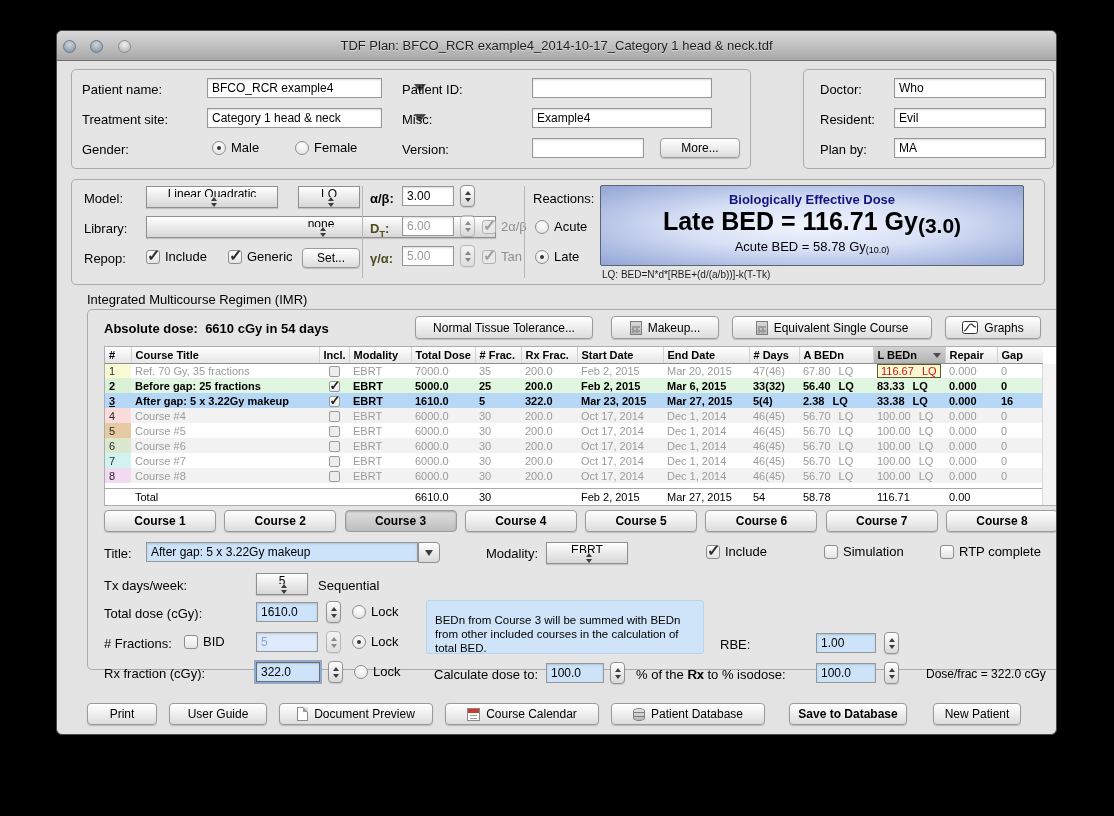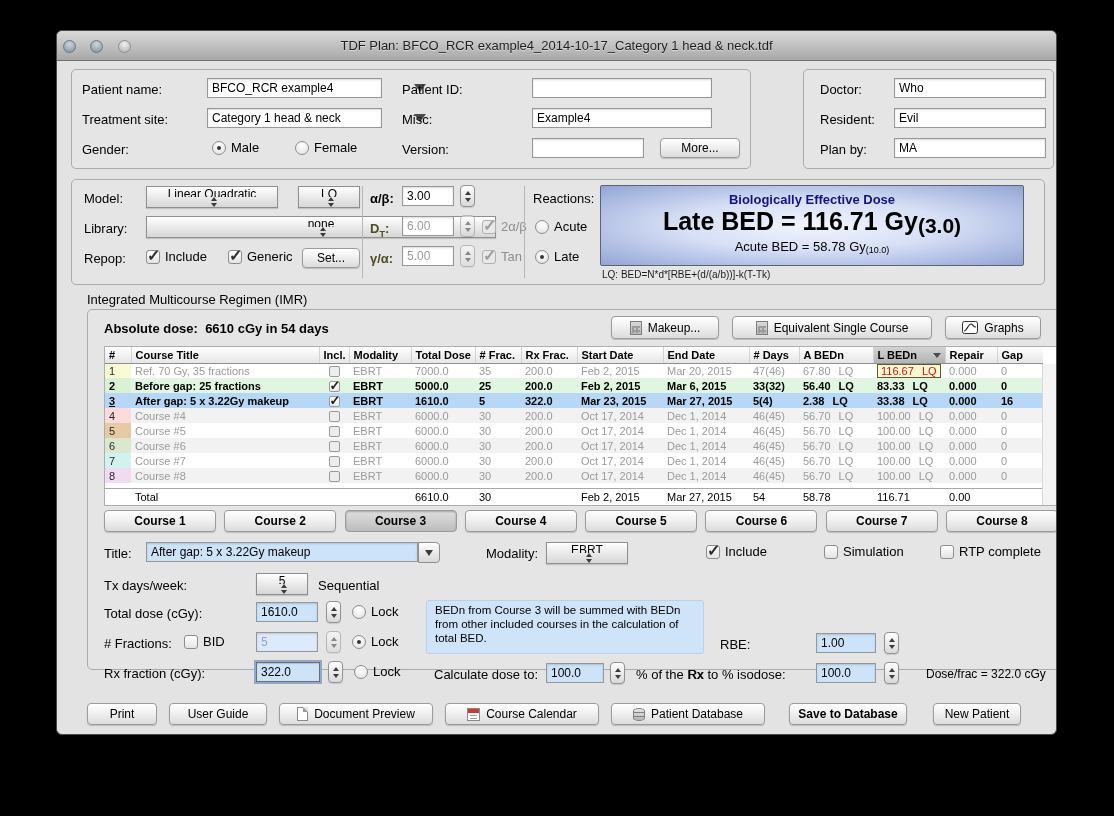--- a/index.html
+++ b/index.html
@@ -102,21 +102,21 @@
   .alert-val { display:inline-block; background:#fdf8d2; border:1px solid #5a5a30; color:#cc1414;
     padding:0 3px; line-height:12px; height:14px; word-spacing:5px; }
   tr.total-row td { border-top:1px solid #a8a8a8; height:18px; color:#000; }
   .scroll-strip { position:absolute; top:17px; right:0; bottom:0; width:15px; background:#f4f4f4; border-left:1px solid #d8d8d8; }
 
   .tabs { position:absolute; display:flex; justify-content:space-between; }
   .tabs .btn { position:relative; width:112px; font-weight:bold; }
   .tabs .btn.active { background:linear-gradient(#dfdfdf,#bdbdbd); box-shadow:inset 0 1px 2px rgba(0,0,0,.25); }
 
   .infobox { position:absolute; background:#cfe4f8; border:1px solid #b9d2ec; border-radius:3px;
-    font-size:11.5px; color:#000; padding:2px 8px; line-height:14px; }
+    font-size:11.5px; color:#000; padding:12px 8px; line-height:14px; }
 
   .ddbtn { position:absolute; width:22px; height:21px; border:1px solid #8f8f8f; border-radius:0 4px 4px 0;
     background:linear-gradient(#ffffff,#d8d8d8); display:flex; align-items:center; justify-content:center; }
   .ddbtn .tri-d { border-left-width:4px; border-right-width:4px; border-top-width:6px; }
 
   .sub { font-size:60%; vertical-align:-18%; }
   sub.dt { font-size:9px; }
 
   
   .icon-calc { display:inline-block; width:12px; height:14px; border:1px solid #7d7d7d; background:
@@ -280,20 +280,21 @@
     </div>
     <span class="bed-formula" style="left:530px; top:89px;">LQ: BED=N*d*[RBE+(d/(a/b))]-k(T-Tk)</span>
   </div>
 
   <span class="lbl" style="left:30px; top:261px;">Integrated Multicourse Regimen (IMR)</span>
 
   <div class="group" style="left:14px; top:278px; width:974px; height:361px;margin-left:16px;">
     <span class="lbl" style="left:16px; top:11px; font-weight:bold;">
       <span>Absolute dose:</span>&nbsp;&nbsp;<span>6610 cGy in 54 days</span>
     </span>
+    <div class="btn" style="left:327px; top:6px; width:178px; height:23px;">Normal Tissue Tolerance...</div>
     <div class="btn" style="left:523px; top:6px; width:108px; height:23px;">
       <span class="icon-calc"></span>
         <span>Makeup...</span>
     </div>
     <div class="btn" style="left:644px; top:6px; width:200px; height:23px;">
       <span class="icon-calc"></span>
         <span>Equivalent Single Course</span>
     </div>
     <div class="btn" style="left:857px; top:6px; width:96px; height:23px;">
       <svg width="16" height="13" viewBox="0 0 16 13">

